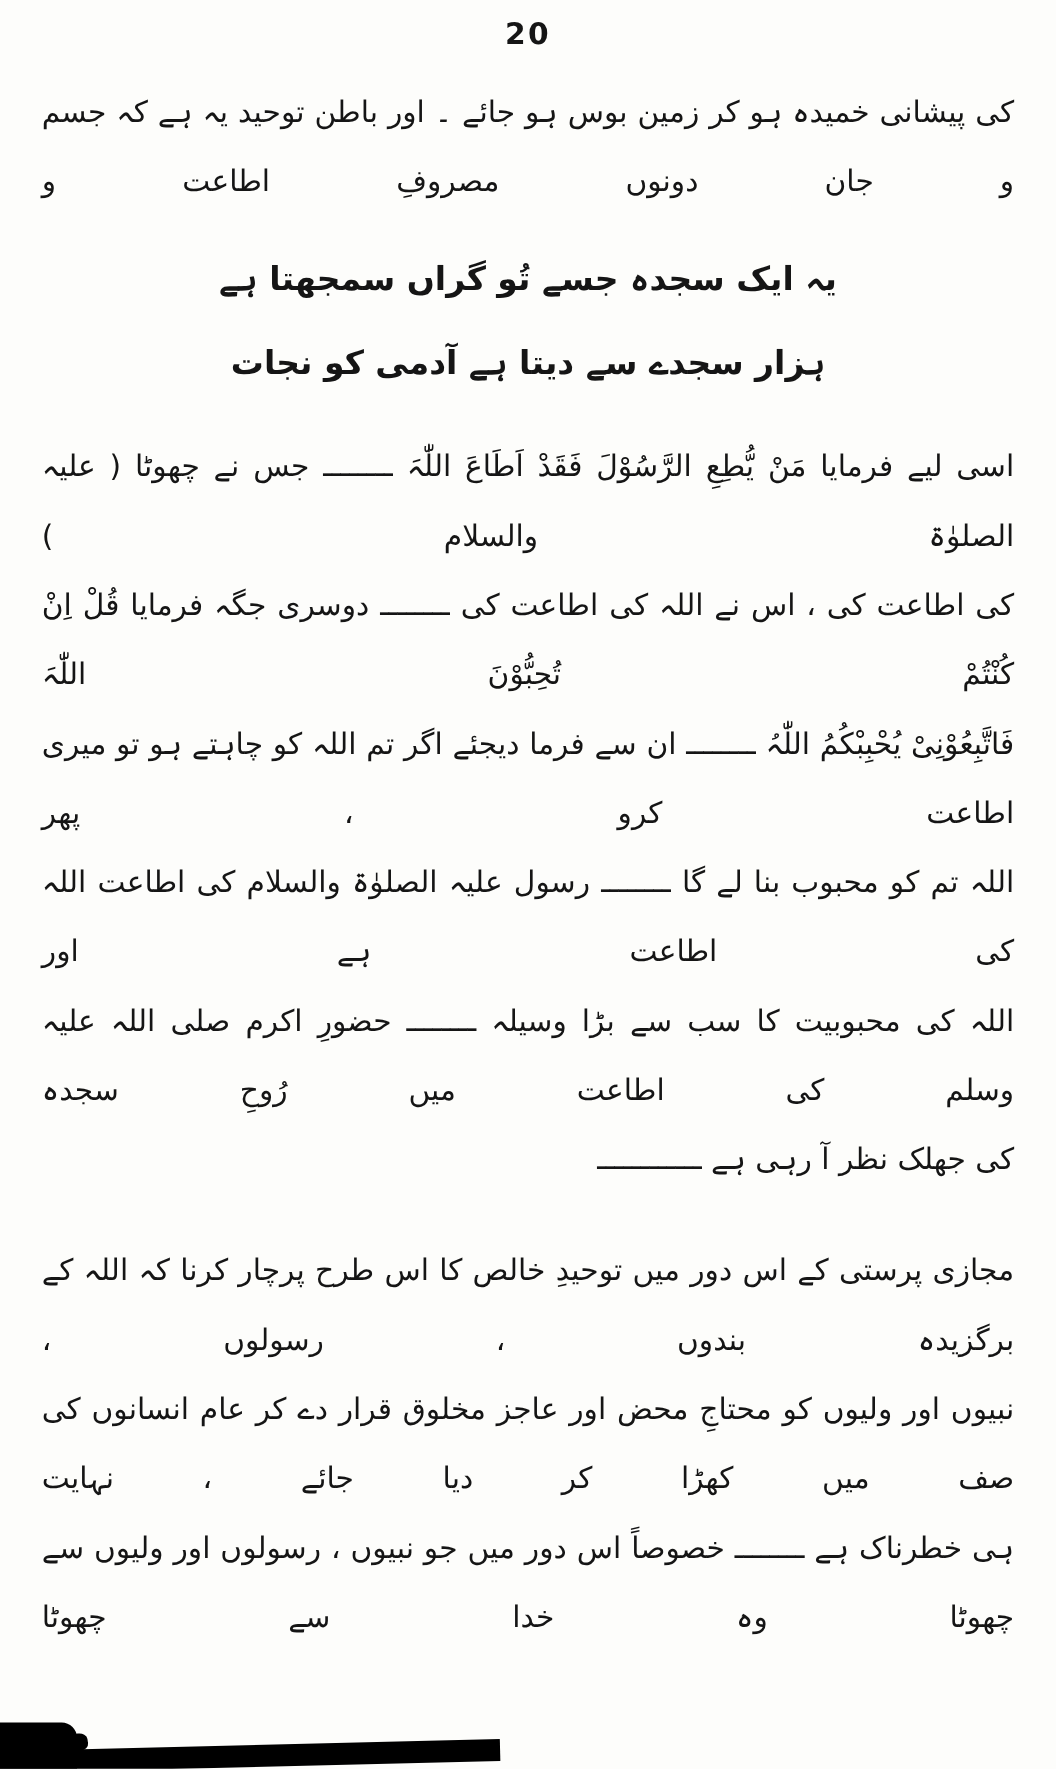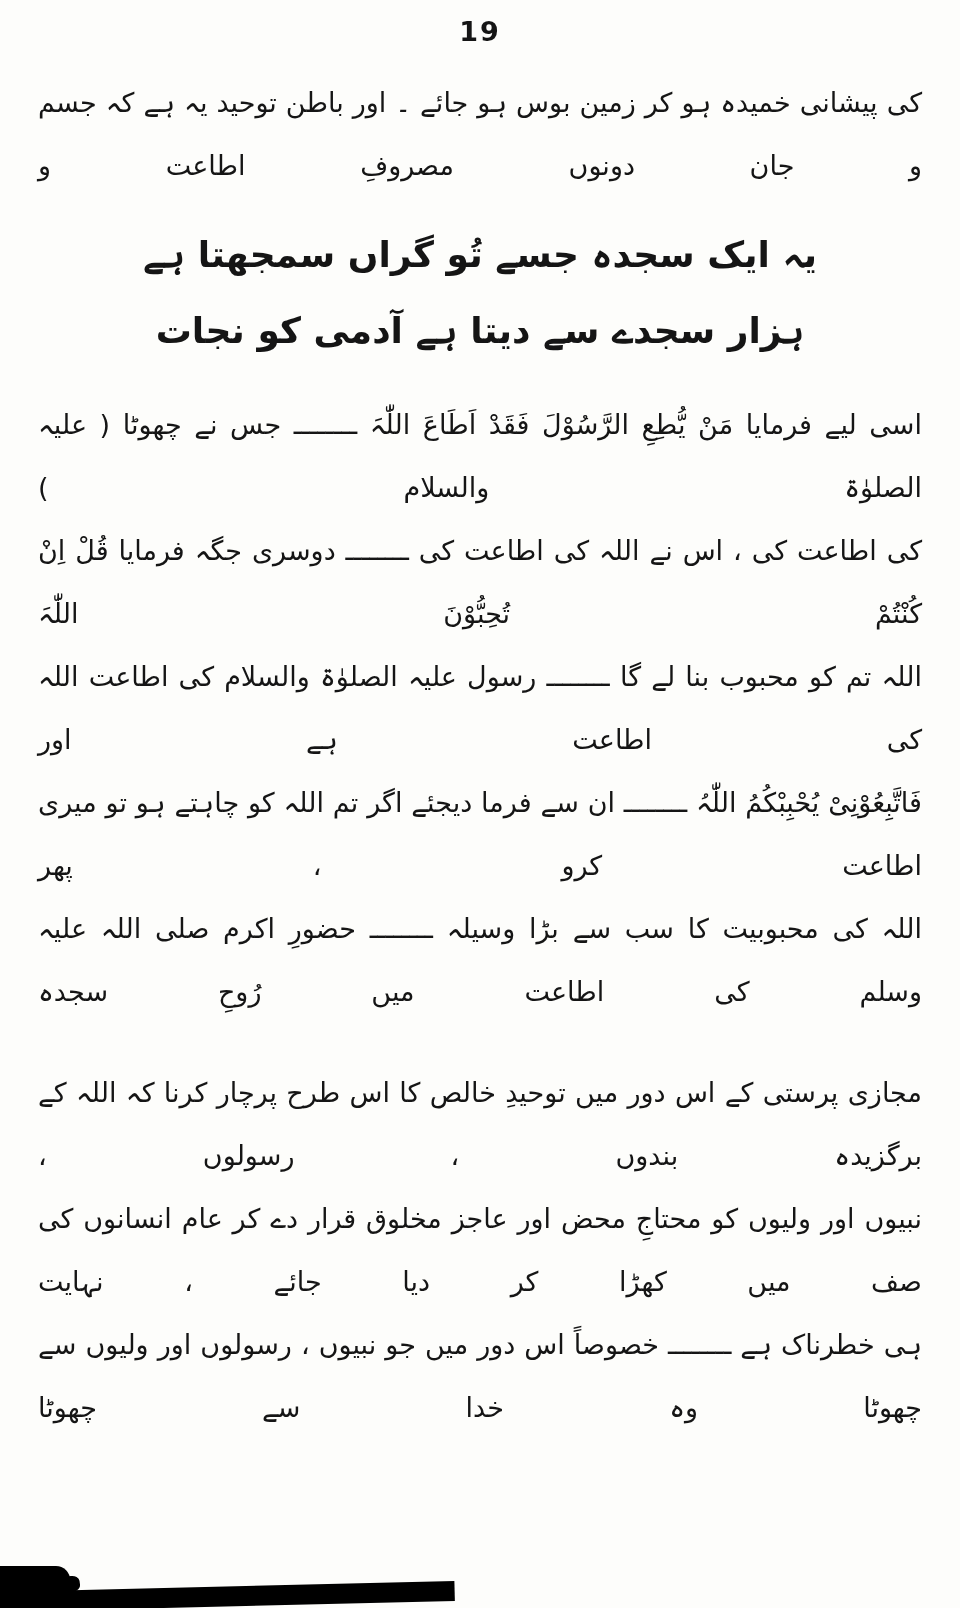--- a/index.html
+++ b/index.html
@@ -42,21 +42,21 @@
   .para .line.stretch {
     white-space: normal;
     text-align: justify;
     text-align-last: justify;
   }
   .couplet {
     margin-top: 20px;
   }
   .couplet .line {
     text-align: center;
-    font-size: 36px;
+    font-size: 30px;
     font-weight: bold;
     line-height: 76px;
   }
   .para.third {
     margin-top: 38px;
   }
   
   .artifact-bottom-bar {
     position: absolute;
     left: 0;
@@ -85,37 +85,38 @@
     background: #000;
     border-radius: 8px / 6px;
     transform: rotate(-8deg);
   }
 </style>
 </head>
 <body>
 
 <div class="page">
 
-  <div class="page-number">19</div>
+  <div class="page-number">20</div>
 
   <div class="para">
     <div class="line stretch">کی پیشانی خمیدہ ہو کر زمین بوس ہو جائے ۔ اور باطن توحید یہ ہے کہ جسم و جان دونوں مصروفِ اطاعت و</div>
   </div>
 
   <div class="couplet">
     <div class="line">یہ ایک سجدہ جسے تُو گراں سمجھتا ہے</div>
     <div class="line">ہزار سجدے سے دیتا ہے آدمی کو نجات</div>
   </div>
 
   <div class="para">
     <div class="line stretch">اسی لیے فرمایا مَنْ یُّطِعِ الرَّسُوْلَ فَقَدْ اَطَاعَ اللّٰہَ ــــــــ جس نے چھوٹا ( علیہ الصلوٰۃ والسلام )</div>
     <div class="line stretch">کی اطاعت کی ، اس نے اللہ کی اطاعت کی ــــــــ دوسری جگہ فرمایا قُلْ اِنْ کُنْتُمْ تُحِبُّوْنَ اللّٰہَ</div>
+    <div class="line stretch">فَاتَّبِعُوْنِیْ یُحْبِبْکُمُ اللّٰہُ ــــــــ ان سے فرما دیجئے اگر تم اللہ کو چاہتے ہو تو میری اطاعت کرو ، پھر</div>
     <div class="line stretch">اللہ تم کو محبوب بنا لے گا ــــــــ رسول علیہ الصلوٰۃ والسلام کی اطاعت اللہ کی اطاعت ہے اور</div>
-    <div class="line stretch">فَاتَّبِعُوْنِیْ یُحْبِبْکُمُ اللّٰہُ ــــــــ ان سے فرما دیجئے اگر تم اللہ کو چاہتے ہو تو میری اطاعت کرو ، پھر</div>
     <div class="line stretch">اللہ کی محبوبیت کا سب سے بڑا وسیلہ ــــــــ حضورِ اکرم صلی اللہ علیہ وسلم کی اطاعت میں رُوحِ سجدہ</div>
+    <div class="line">کی جھلک نظر آ رہی ہے ــــــــــــ</div>
   </div>
 
   <div class="para third">
     <div class="line stretch">مجازی پرستی کے اس دور میں توحیدِ خالص کا اس طرح پرچار کرنا کہ اللہ کے برگزیدہ بندوں ، رسولوں ،</div>
     <div class="line stretch">نبیوں اور ولیوں کو محتاجِ محض اور عاجز مخلوق قرار دے کر عام انسانوں کی صف میں کھڑا کر دیا جائے ، نہایت</div>
     <div class="line stretch">ہی خطرناک ہے ــــــــ خصوصاً اس دور میں جو نبیوں ، رسولوں اور ولیوں سے چھوٹا وہ خدا سے چھوٹا</div>
 
   </div>
 
   <div class="artifact-bottom-bar"></div>

